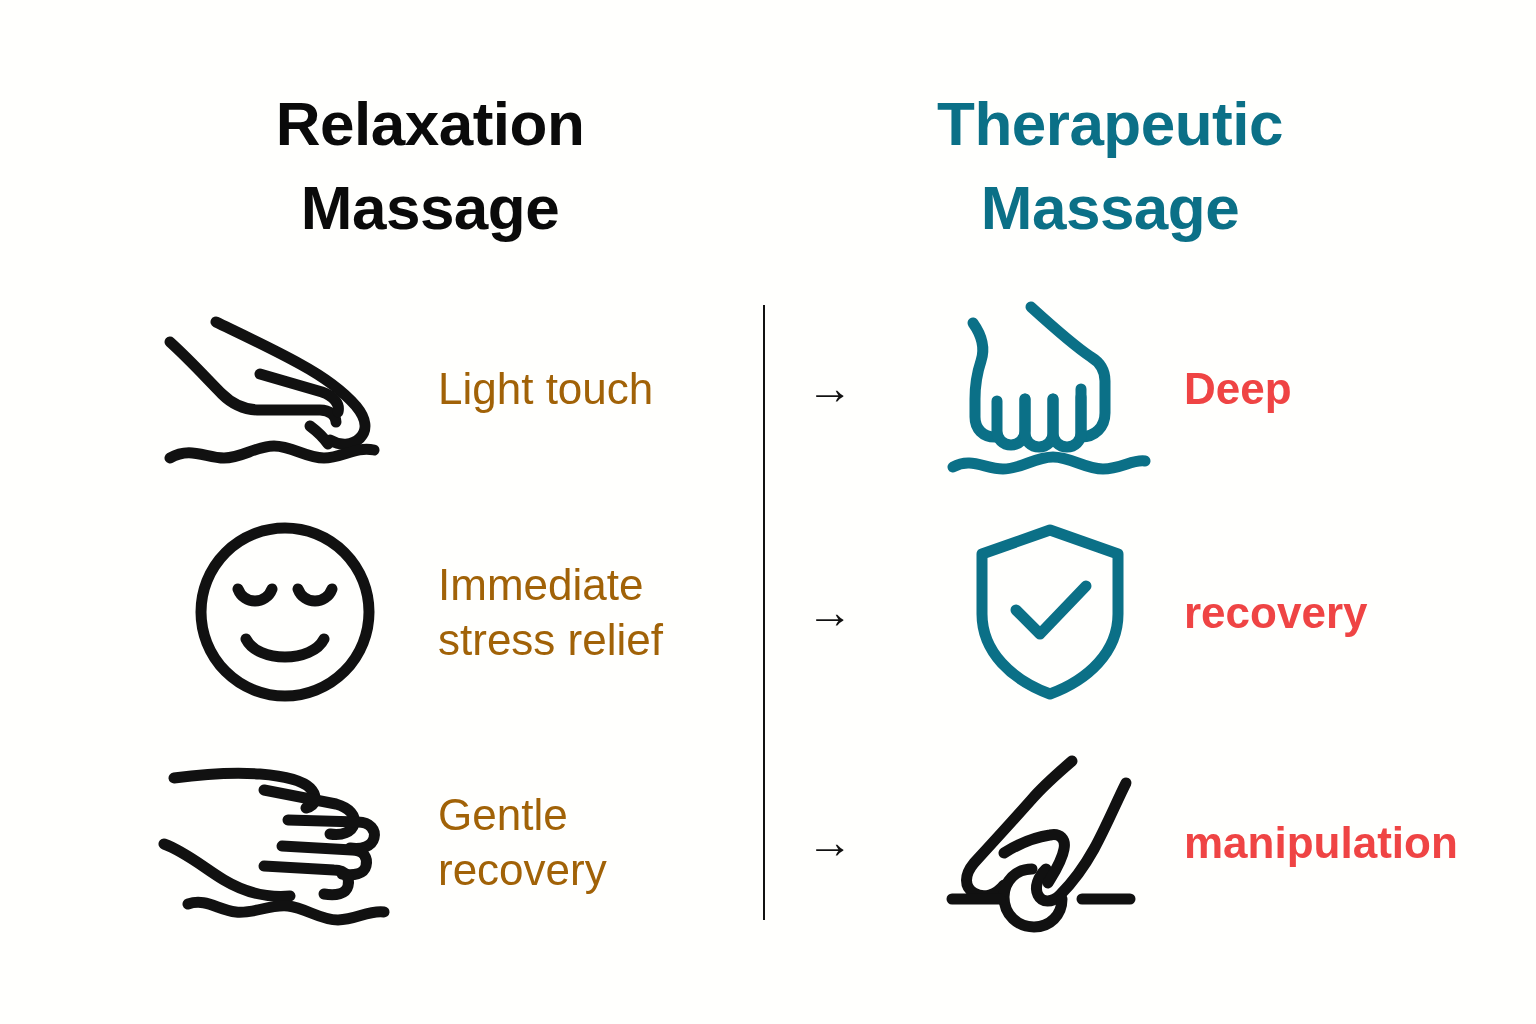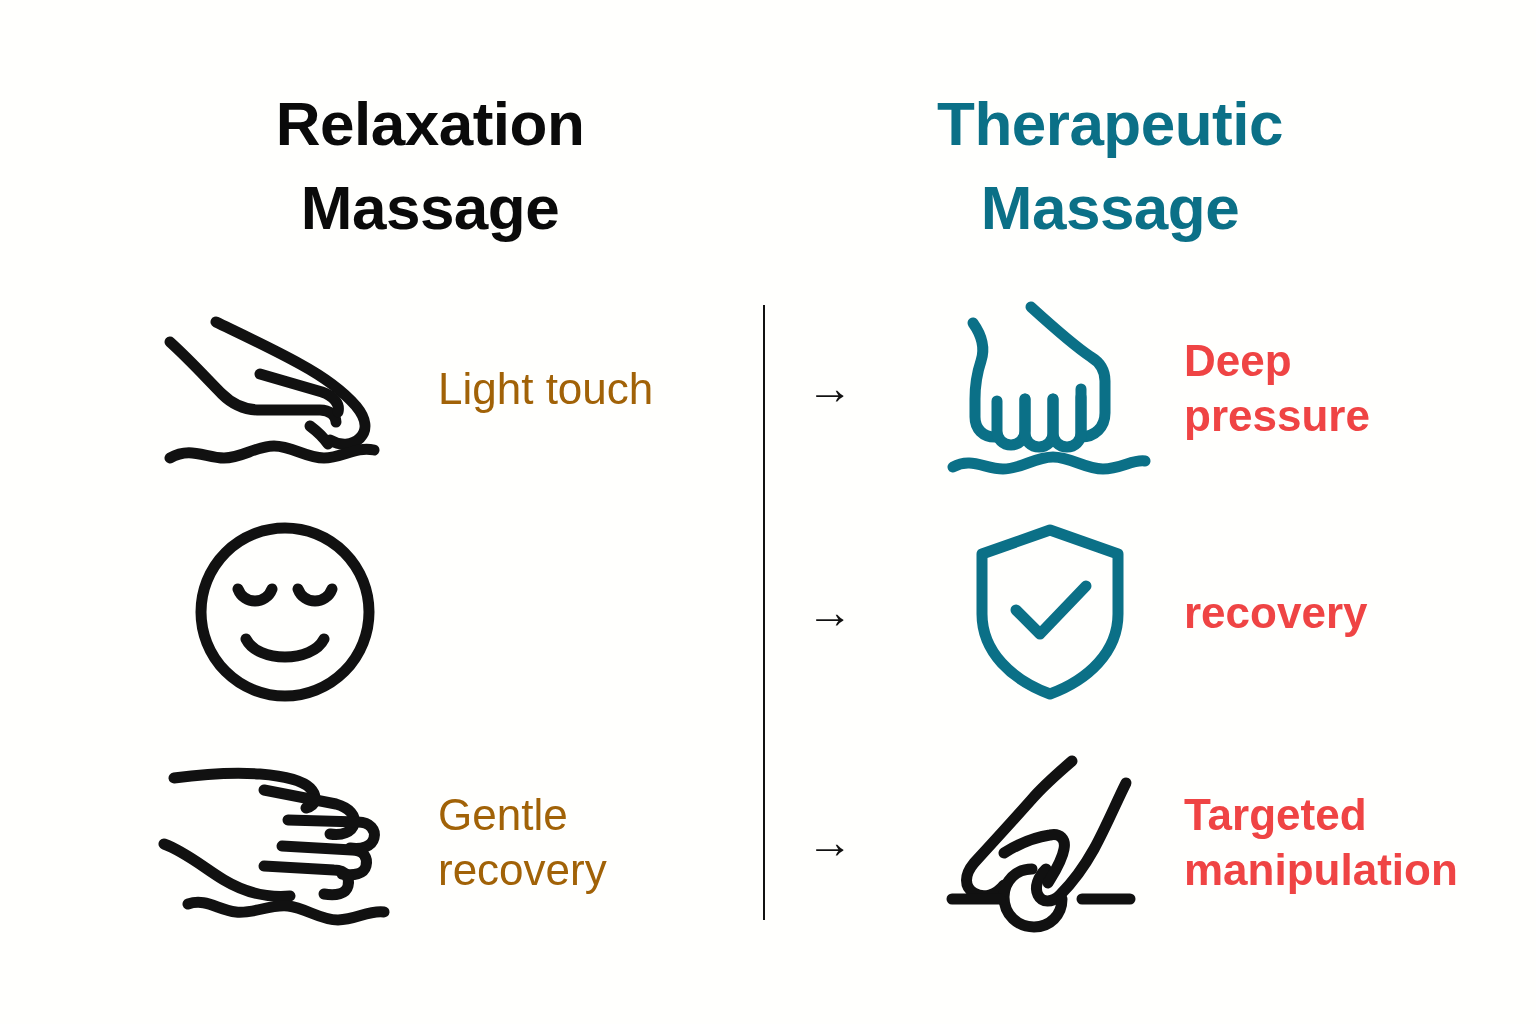--- a/index.html
+++ b/index.html
@@ -163,35 +163,38 @@
         <path d="M52 108 L52 138 C52 146 58 152 66 152 C74 152 80 146 80 138 L80 106"></path>
         <path d="M80 106 L80 140 C80 148 86 154 94 154 C102 154 108 148 108 140 L108 106"></path>
         <path d="M108 106 L108 140 C108 148 114 154 122 154 C130 154 136 148 136 140 L136 104"></path>
         <path d="M136 144 L136 96"></path>
         <path d="M8 174 C26 164 40 176 58 176 C76 176 90 164 108 164 C126 164 140 176 158 176 C176 176 188 166 200 168"></path>
       </svg>
     </div>
 
     <div class="label label-right">
       <span class="ln">Deep</span>
-      <span class="ln">pressure</span>
     </div>
   </div>
 
   <div class="row row-2">
 
     <div class="icon-cell icon-left">
       <svg width="190" height="190" viewBox="0 0 190 190" fill="none" stroke="#111111" stroke-width="11" stroke-linecap="round" stroke-linejoin="round">
         <circle cx="95" cy="95" r="84"></circle>
         <path d="M48 72 C54 88 76 88 82 72"></path>
         <path d="M108 72 C114 88 136 88 142 72"></path>
         <path d="M56 122 C68 146 122 146 134 122"></path>
       </svg>
     </div>
 
+    <div class="label label-left">
+      <span class="ln">Immediate</span>
+      <span class="ln">stress relief</span>
+    </div>
 
     <div class="arrow">→</div>
 
     <div class="icon-cell icon-right">
       <svg width="160" height="180" viewBox="0 0 160 180" fill="none" stroke="#0b7087" stroke-width="11" stroke-linecap="round" stroke-linejoin="round">
         <path d="M80 8 L148 32 L148 92 C148 130 118 158 80 172 C42 158 12 130 12 92 L12 32 Z"></path>
         <path d="M46 88 L70 112 L116 64"></path>
       </svg>
     </div>
 
@@ -226,18 +229,17 @@
         <path d="M132 14 C118 26 104 38 92 52 C76 70 56 92 34 116 C24 128 24 140 34 146 C44 152 56 148 64 138"></path>
         <path d="M186 36 C176 56 166 80 154 102 C144 120 132 136 120 148 C112 156 102 156 98 148 C94 140 98 130 106 122"></path>
         <path d="M64 106 C80 96 96 90 110 88 C120 86 126 92 124 102 C122 114 114 126 108 136"></path>
         <path d="M92 122 C76 122 64 134 64 150 C64 168 78 180 94 180 C110 180 122 168 122 152"></path>
         <path d="M12 152 L60 152"></path>
         <path d="M142 152 L190 152"></path>
       </svg>
     </div>
 
     <div class="label label-right">
-      <span class="ln">Targeted</span>
       <span class="ln">manipulation</span>
     </div>
   </div>
 
 </div>
 
 </body></html>

